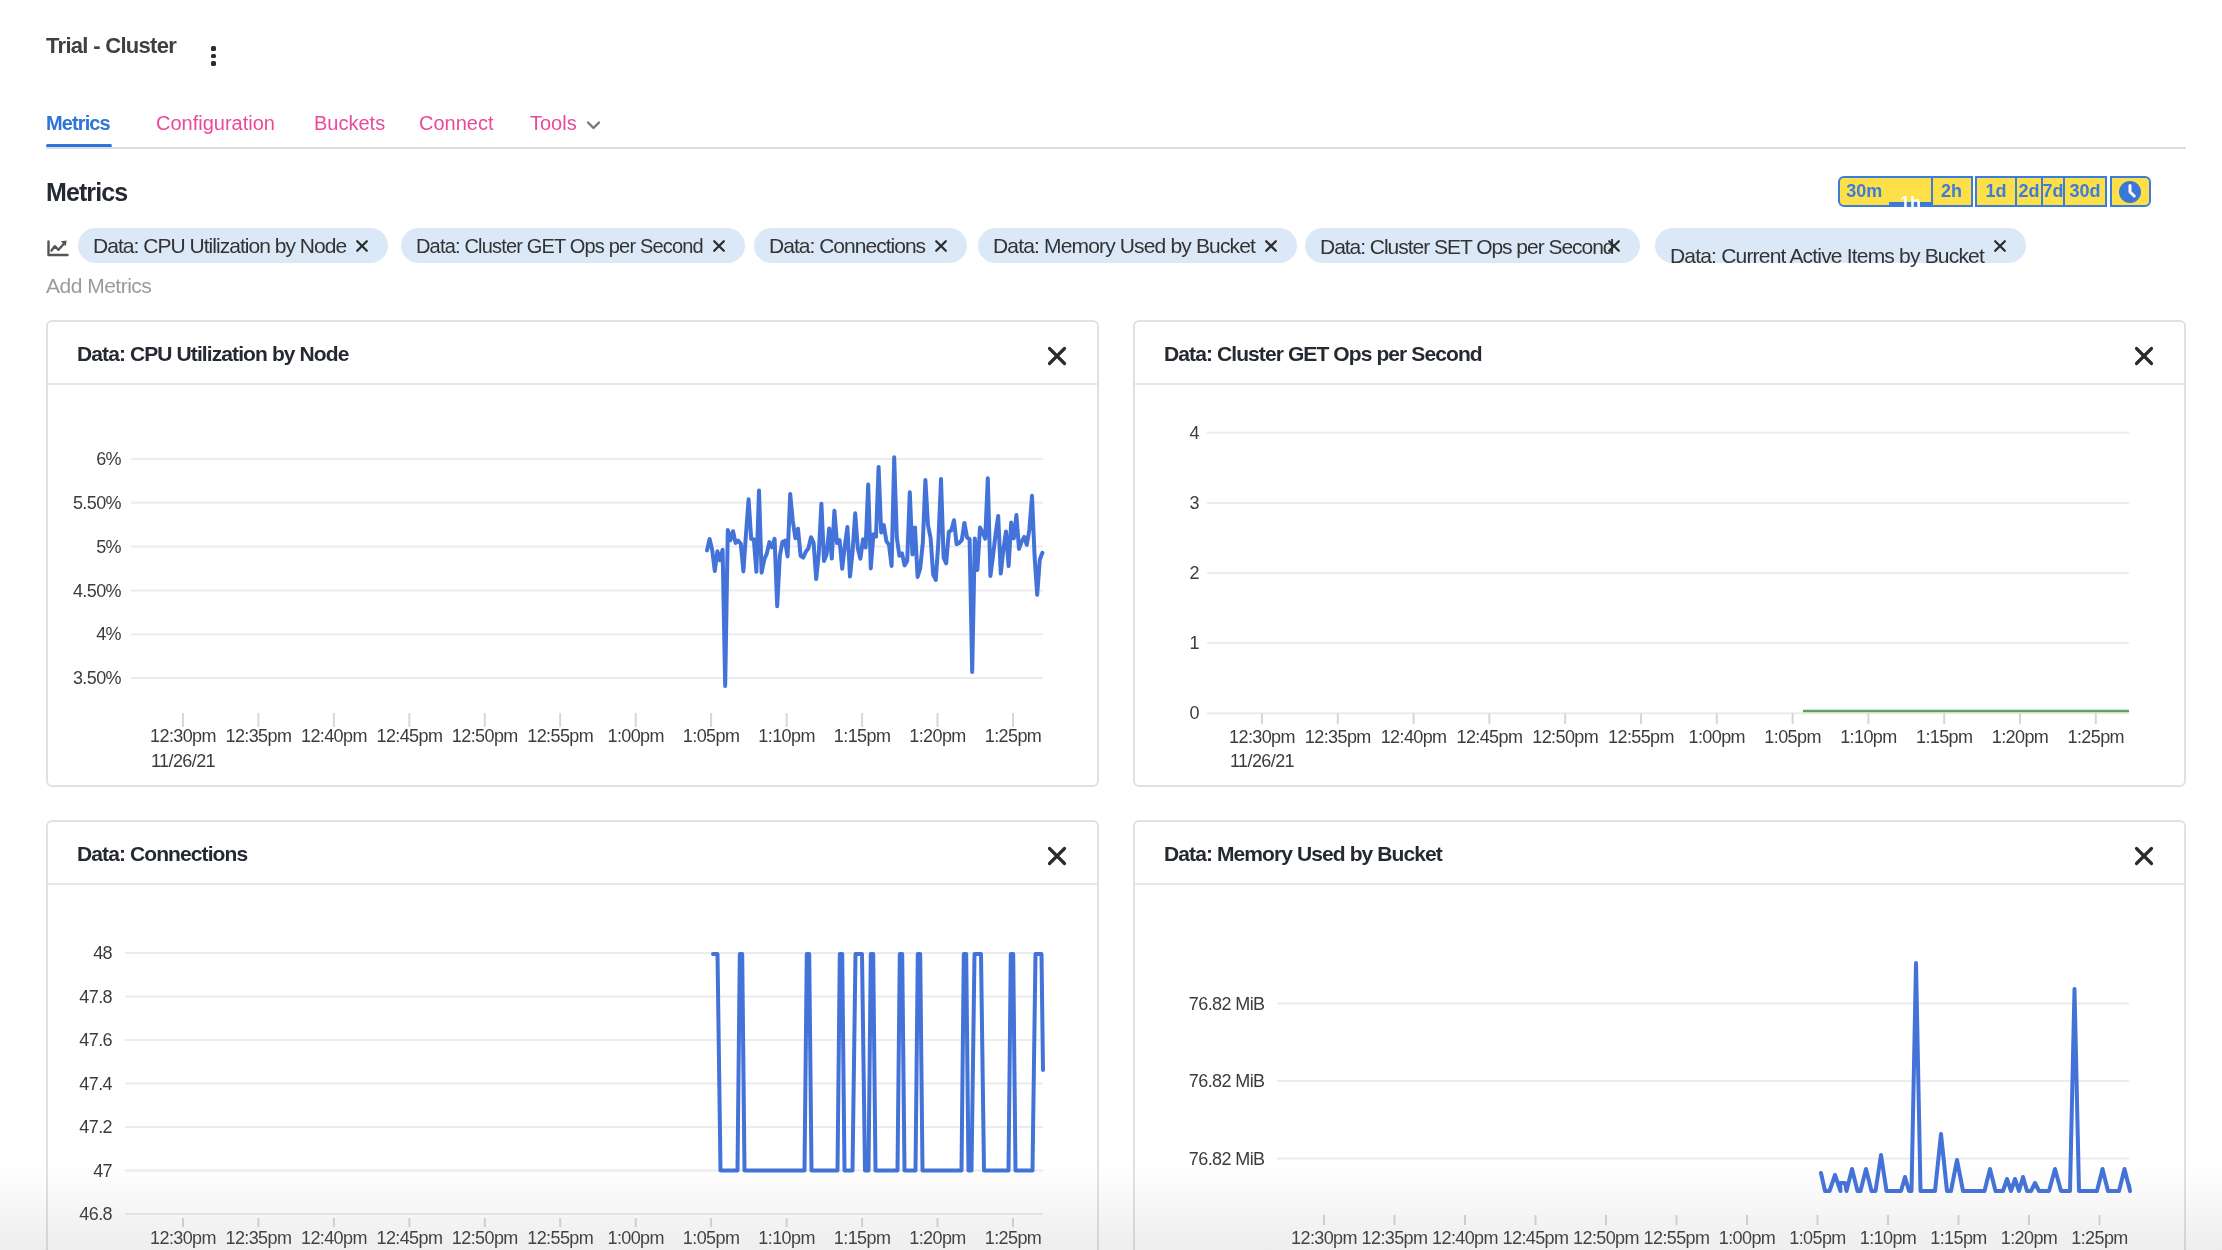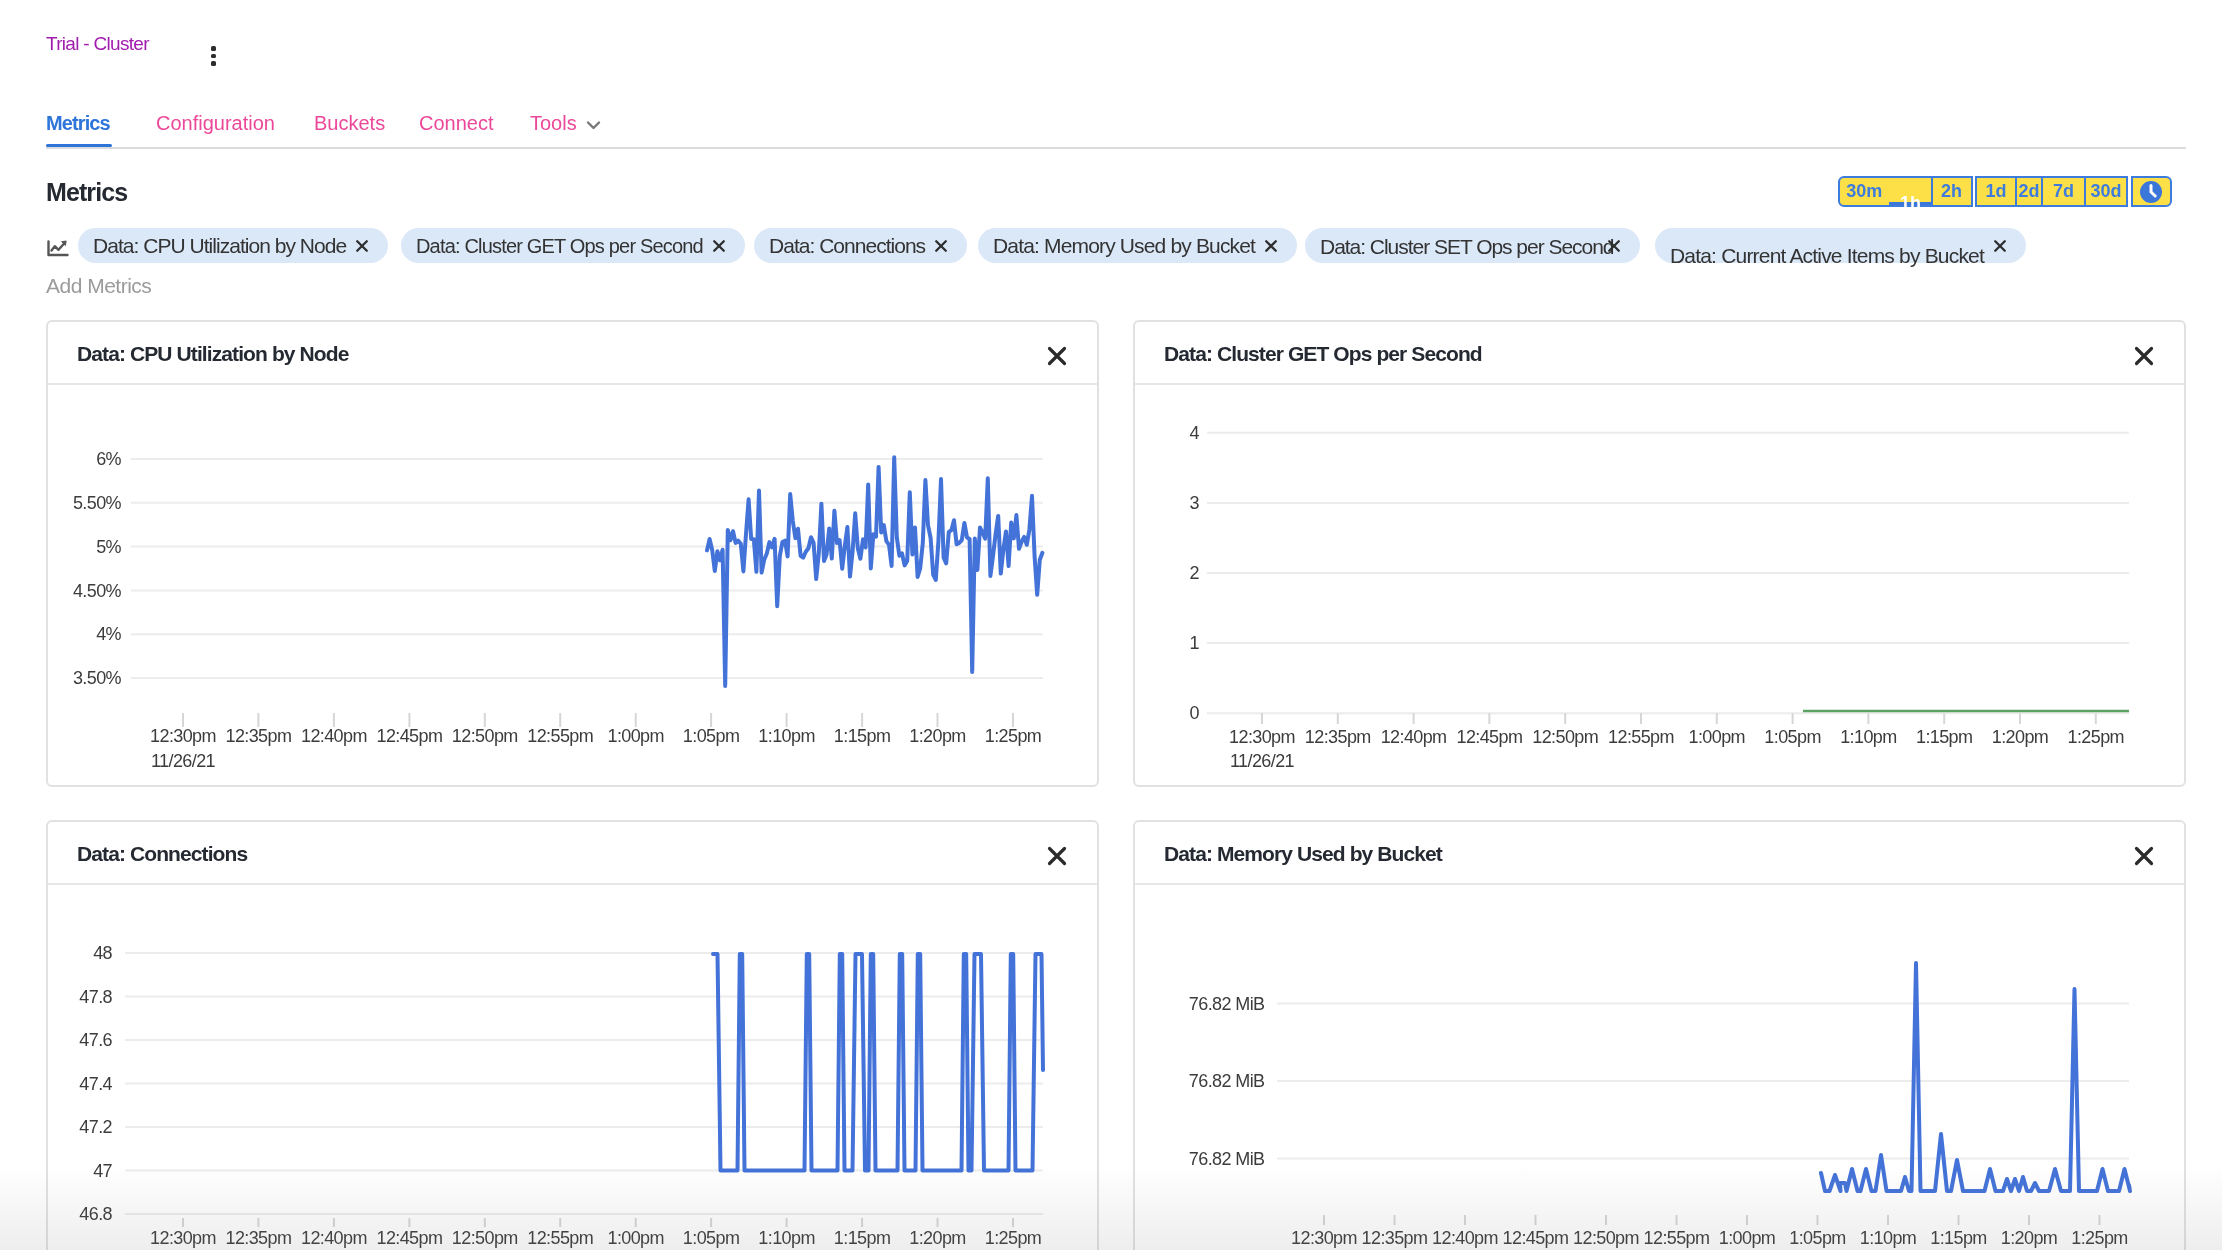--- a/index.html
+++ b/index.html
@@ -1,16 +1,16 @@
 <!DOCTYPE html>
 <html><head><meta charset="utf-8"><title>Trial - Cluster</title>
 <style>
 * { margin:0; padding:0; box-sizing:border-box; }
 html,body { width:2222px; height:1250px; background:#fff; font-family:"Liberation Sans", sans-serif; overflow:hidden; position:relative; }
-.title { position:absolute; left:46px; top:33px; font-size:19px; font-weight:normal; letter-spacing:-0.7px; color:#a21caf; }
+.title { position:absolute; left:46px; top:33px; font-size:22px; font-weight:bold; letter-spacing:-0.7px; color:#404040; }
 .kebab { position:absolute; left:211px; top:46px; width:5px; }
 .kebab div { width:4.6px; height:4.6px; background:#2d2d2d; border-radius:1.6px; margin-bottom:3px; }
 .tab { position:absolute; font-size:20px; color:#ec4899; }
 .tab.active { color:#2e75da; font-weight:bold; letter-spacing:-0.9px; }
 .tabline-gray { position:absolute; left:46px; top:146.5px; width:2140px; height:2px; background:#dcdcdc; }
 .tabline-blue { position:absolute; left:46px; top:143.5px; width:66px; height:3.5px; background:#2e75da; border-radius:2px; }
 .h2 { position:absolute; left:46px; top:178px; font-size:25px; font-weight:bold; letter-spacing:-0.9px; color:#252a32; }
 .tgroup { position:absolute; top:176px; display:flex; }
 .tbox { display:flex; border:2px solid #3d7cdd; height:31px; border-radius:6px; background:#fde047; }
 .tbtn { display:flex; align-items:center; justify-content:center; font-size:18px; font-weight:bold; color:#3d7cdd; border-left:2px solid #3d7cdd; }
@@ -46,21 +46,21 @@
 <div class="tgroup" style="left:1838px">
   <div class="tbox" style="border-radius:6px 0 0 6px">
       <div class="tbtn" style="width:48.5px">30m</div>
       <div class="tbtn active" style="width:42px">1h</div>
       <div class="tbtn" style="width:40px">2h</div>
     </div>
   <div style="width:2.5px"></div>
   <div class="tbox" style="border-radius:0">
       <div class="tbtn" style="width:38px">1d</div>
       <div class="tbtn" style="width:26px">2d</div>
-      <div class="tbtn" style="width:43px">7d</div>
+      <div class="tbtn" style="width:22px">7d</div>
       <div class="tbtn" style="width:42px">30d</div>
     </div>
   <div style="width:2.5px"></div>
   <div class="tbox" style="border-radius:0 6px 6px 0">
       <div class="tbtn" style="width:37.3px">
         <svg width="26" height="26" viewBox="0 0 26 26">
           <circle cx="13" cy="13" r="11" fill="#3b77d9"></circle>
           <path d="M13 6.5 V13 L17.2 17" stroke="#fff" stroke-width="3" fill="none" stroke-linecap="round" stroke-linejoin="round"></path>
         </svg>
       </div>

